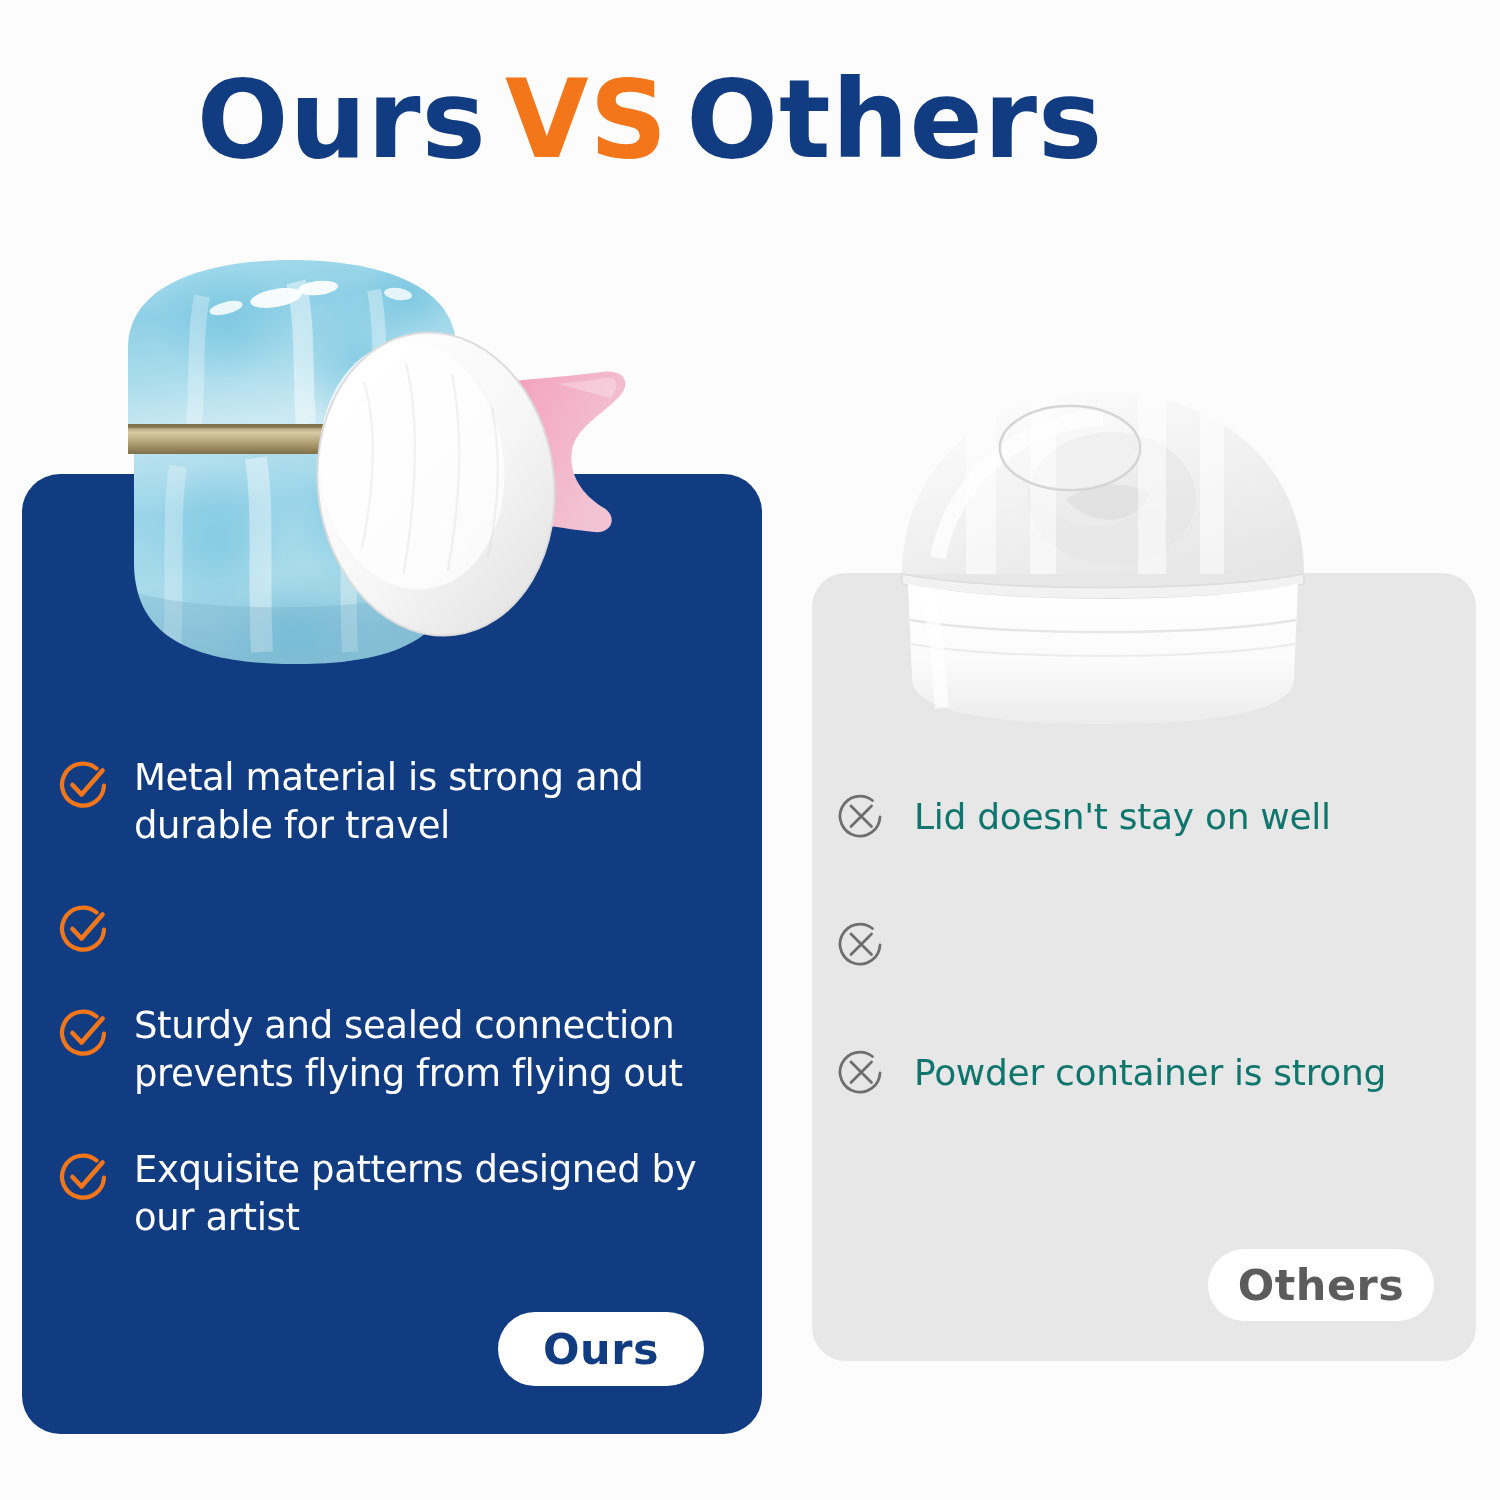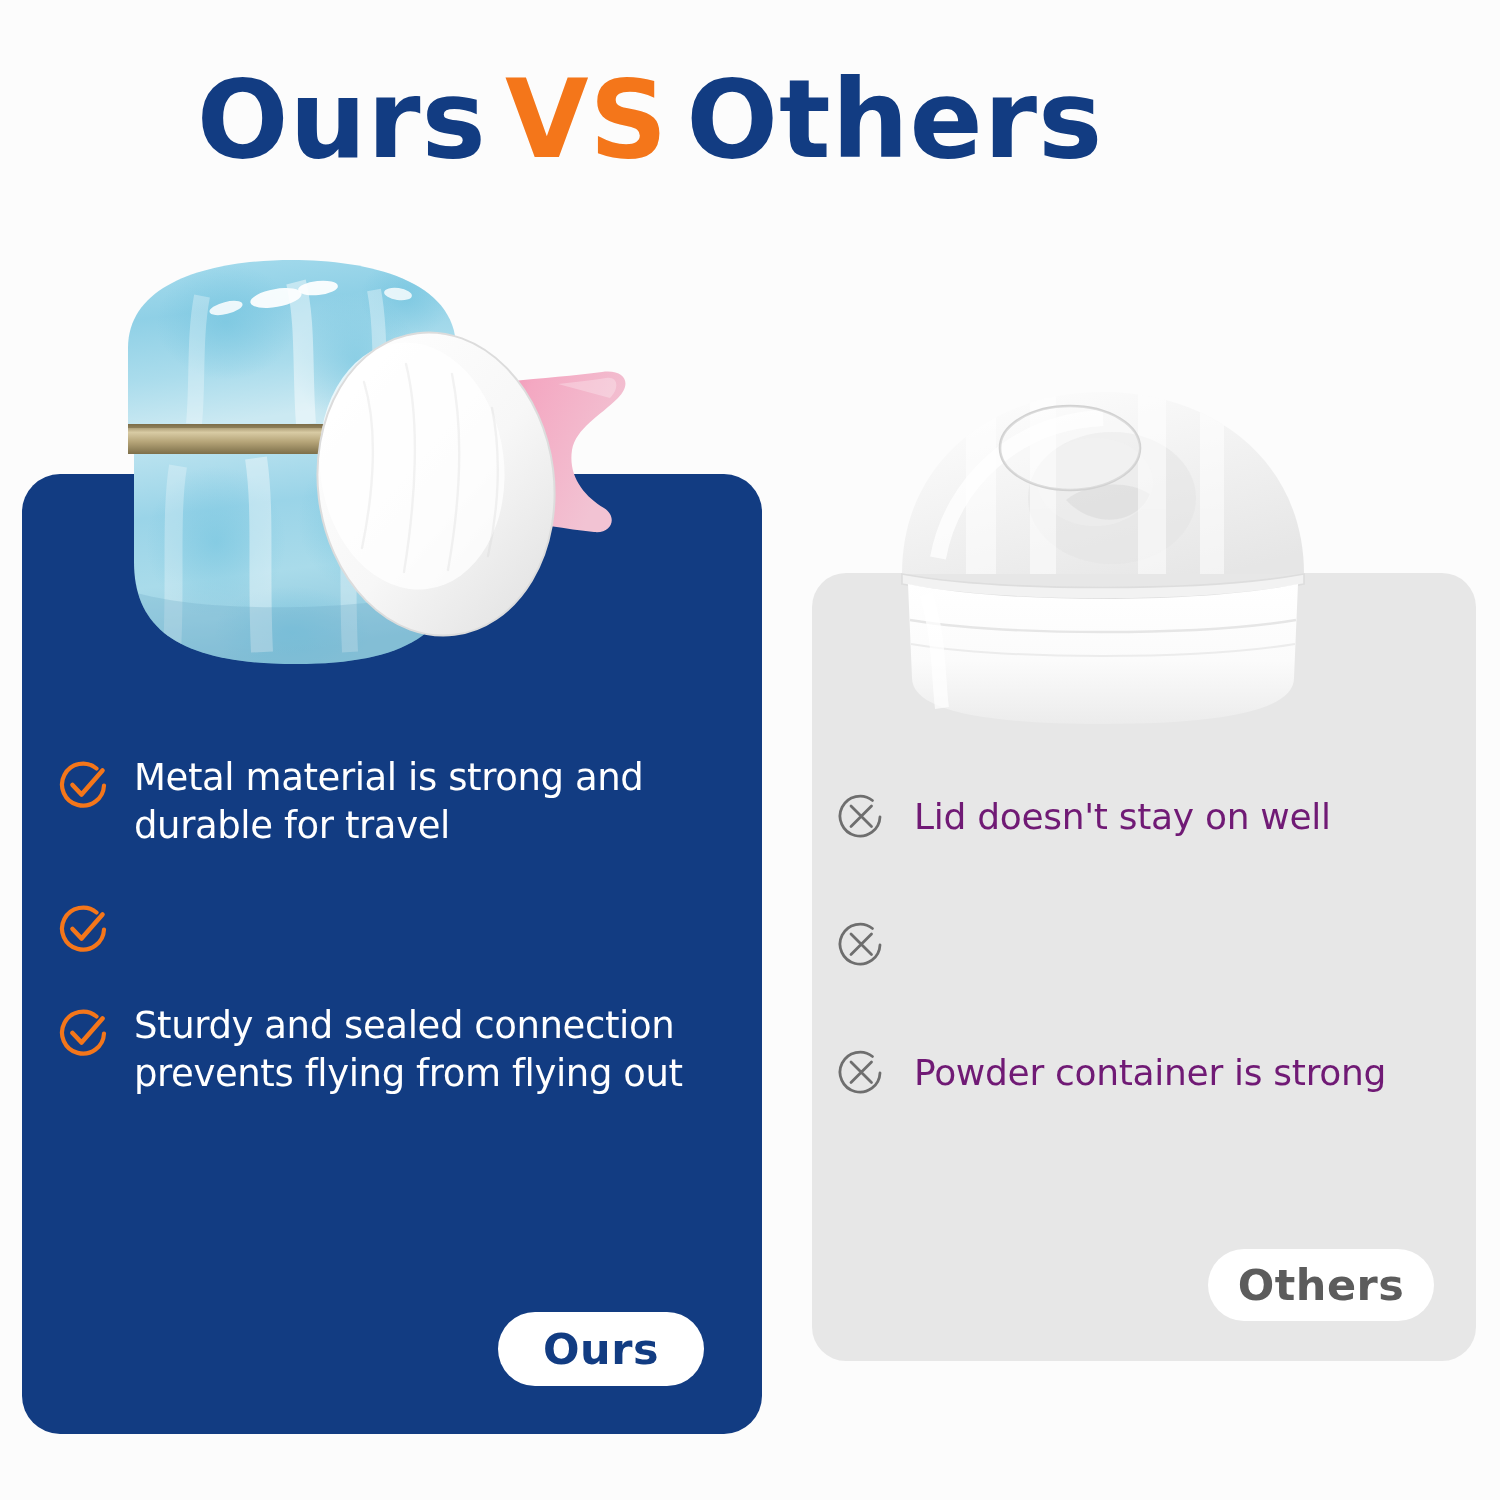--- a/index.html
+++ b/index.html
@@ -95,21 +95,21 @@
     align-items: center;
     margin-bottom: 78px;
   }
   .others-item .ico {
     flex: 0 0 auto;
     width: 50px;
     height: 50px;
     margin-right: 28px;
   }
   .others-item .txt {
-    color: #701a75;
+    color: #0f766e;
     font-family: "DejaVu Sans", sans-serif;
     font-size: 36px;
     line-height: 1.25;
     letter-spacing: -0.3px;
     white-space: nowrap;
   }
 
   
   .badge {
     position: absolute;
@@ -190,20 +190,29 @@
     <div class="ours-item">
       <span class="ico">
         <svg viewBox="0 0 52 52" width="52" height="52">
           <path d="M38.5 10.5 A21 21 0 1 0 46 27.5" fill="none" stroke="#F4761A" stroke-width="4.2" stroke-linecap="round"></path>
           <path d="M14.5 27 L23.5 36.5 L44.5 12.5" fill="none" stroke="#F4761A" stroke-width="4.6" stroke-linecap="round" stroke-linejoin="round"></path>
         </svg>
       </span>
       <span class="txt">Sturdy and sealed connection prevents flying from flying out</span>
     </div>
 
+    <div class="ours-item">
+      <span class="ico">
+        <svg viewBox="0 0 52 52" width="52" height="52">
+          <path d="M38.5 10.5 A21 21 0 1 0 46 27.5" fill="none" stroke="#F4761A" stroke-width="4.2" stroke-linecap="round"></path>
+          <path d="M14.5 27 L23.5 36.5 L44.5 12.5" fill="none" stroke="#F4761A" stroke-width="4.6" stroke-linecap="round" stroke-linejoin="round"></path>
+        </svg>
+      </span>
+      <span class="txt">Exquisite patterns designed by our artist</span>
+    </div>
 
   </div>
 
   <div class="badge" id="ours-badge">Ours</div>
 </div>
 
 <div class="panel" id="others-panel">
 
   <div id="others-list">
 

